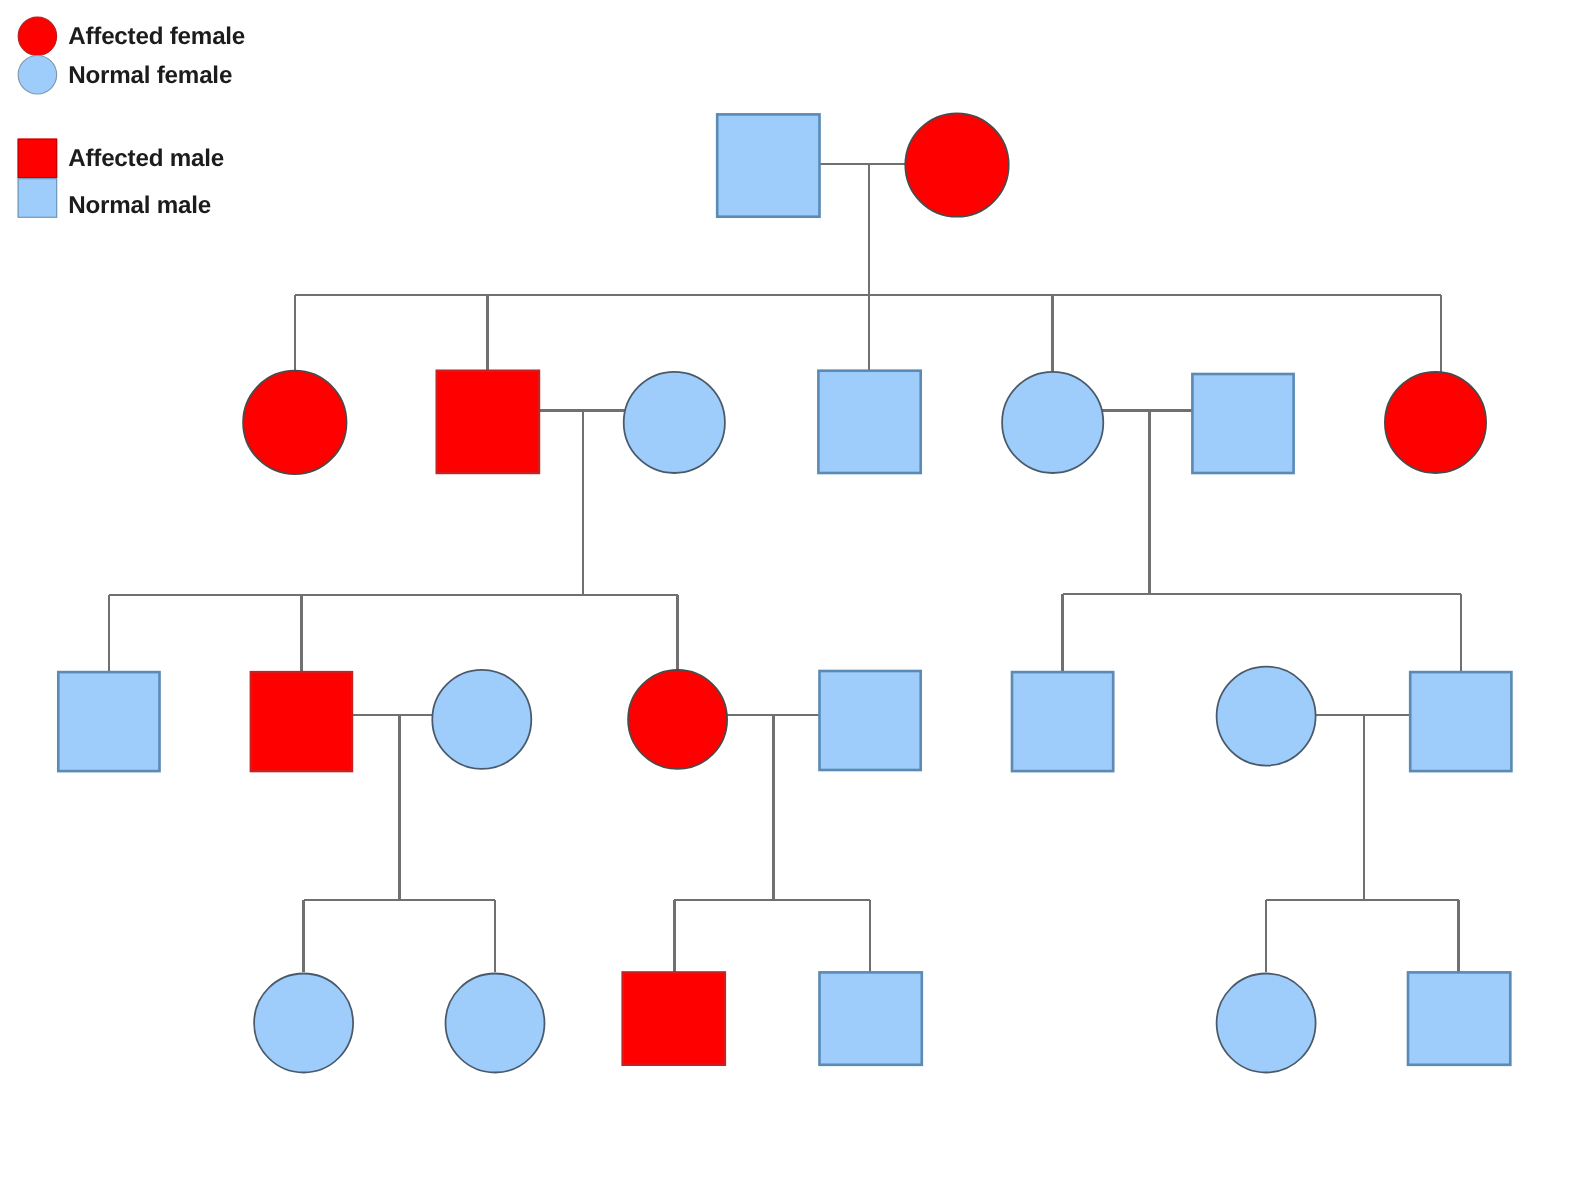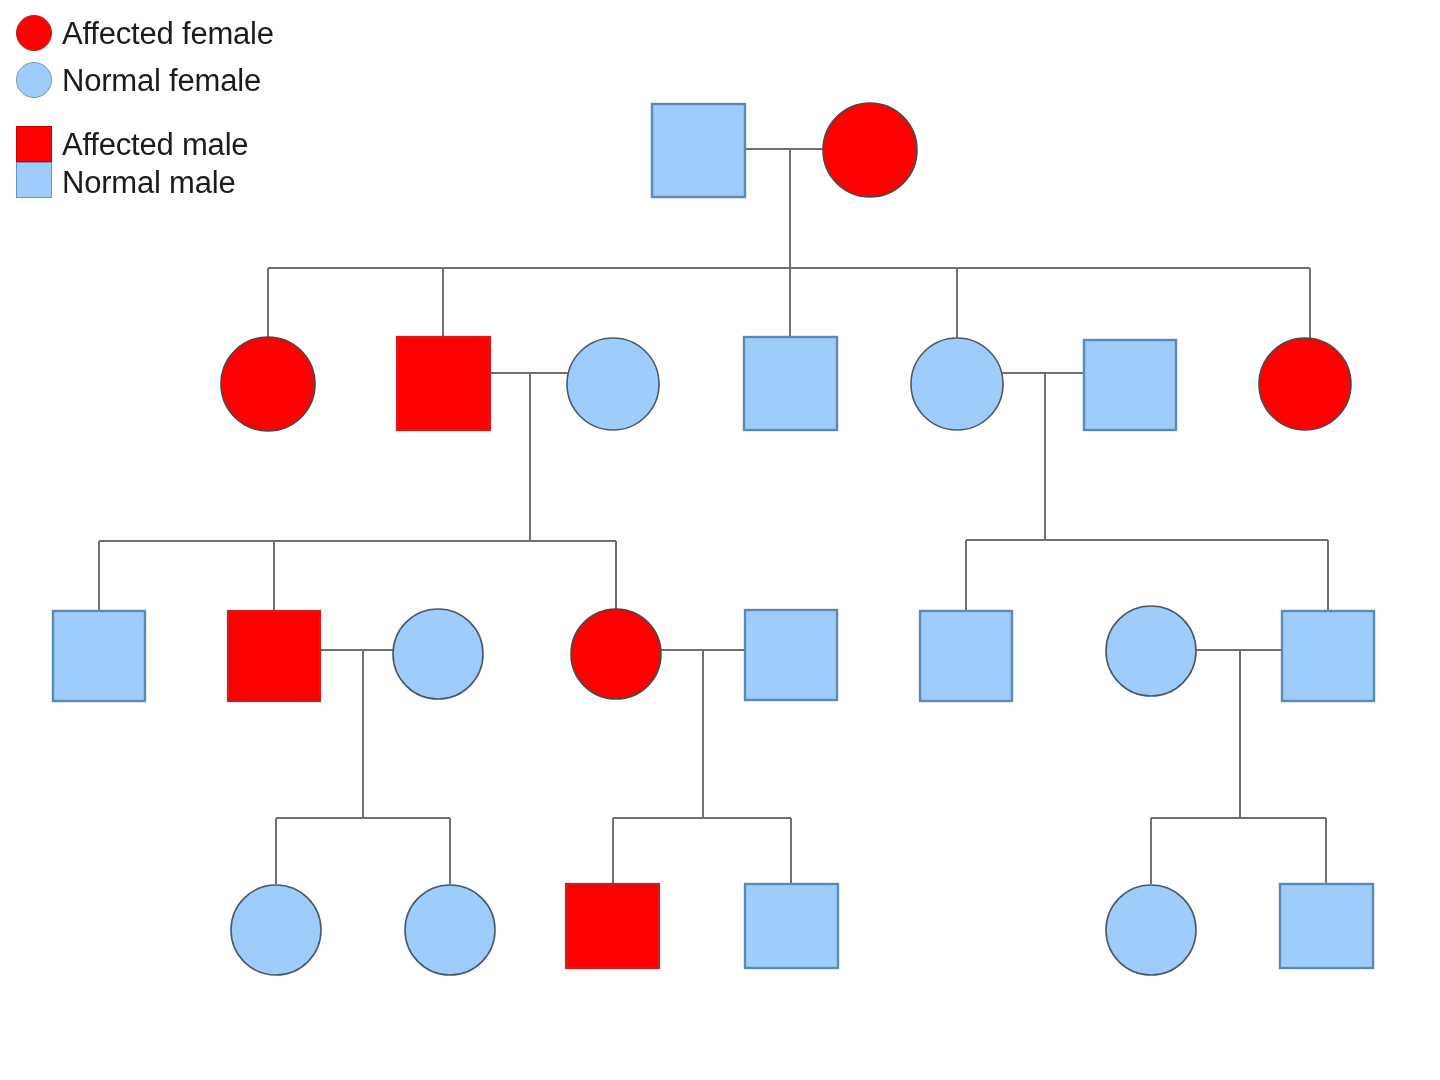--- a/index.html
+++ b/index.html
@@ -35,21 +35,21 @@
     height: 205px;
   }
   .legend-row {
     position: absolute;
     left: 0;
     height: 44px;
     display: flex;
     align-items: center;
   }
   .legend-row.r0 { top: 11px; }
-  .legend-row.r1 { top: 58px; }
+  .legend-row.r1 { top: 46px; }
   .legend-row.r2 { top: 122px; justify-content: center; }
   .legend-row.r3 { top: 154px; align-items: flex-end; }
 
   .swatch {
     width: 36px;
     height: 36px;
     margin-left: 16px;
     flex: 0 0 auto;
     box-sizing: border-box;
   }
@@ -60,22 +60,22 @@
   }
   .swatch.normal {
     background: #9ecdfb;
     border: 1px solid #6d93b8;
   }
   .swatch.circle.affected { border: 1px solid #b22020; }
   .swatch.circle.normal { border: 1px solid #7f96a8; }
 
   .legend-label {
     margin-left: 10px;
-    font-size: 31px;
-    font-weight: normal;
+    font-size: 22px;
+    font-weight: bold;
     color: #1c1c1c;
     letter-spacing: -0.2px;
     white-space: nowrap;
     line-height: 1;
   }
 </style>
 </head>
 <body>
 
 <div id="stage">

